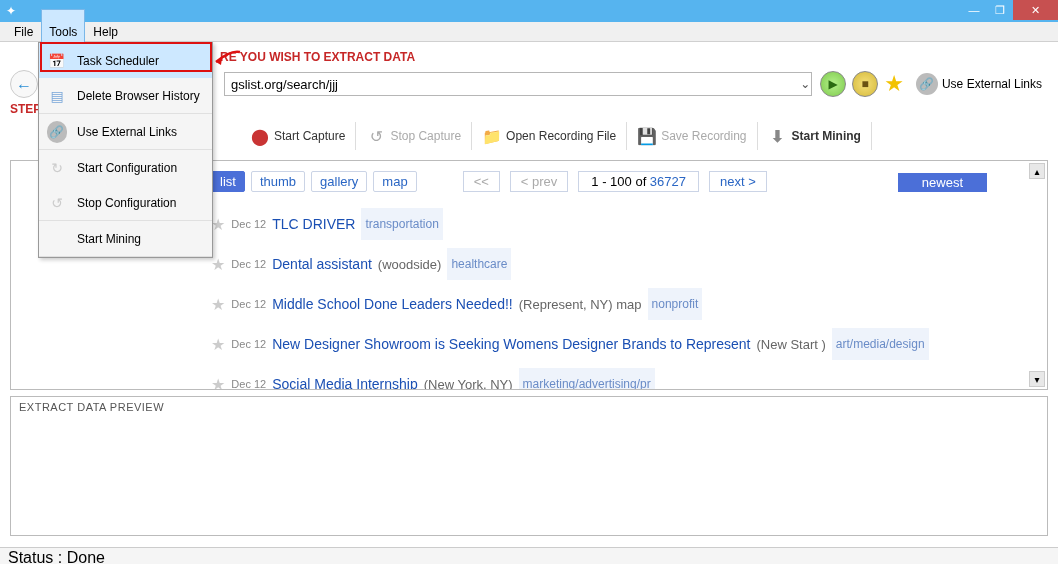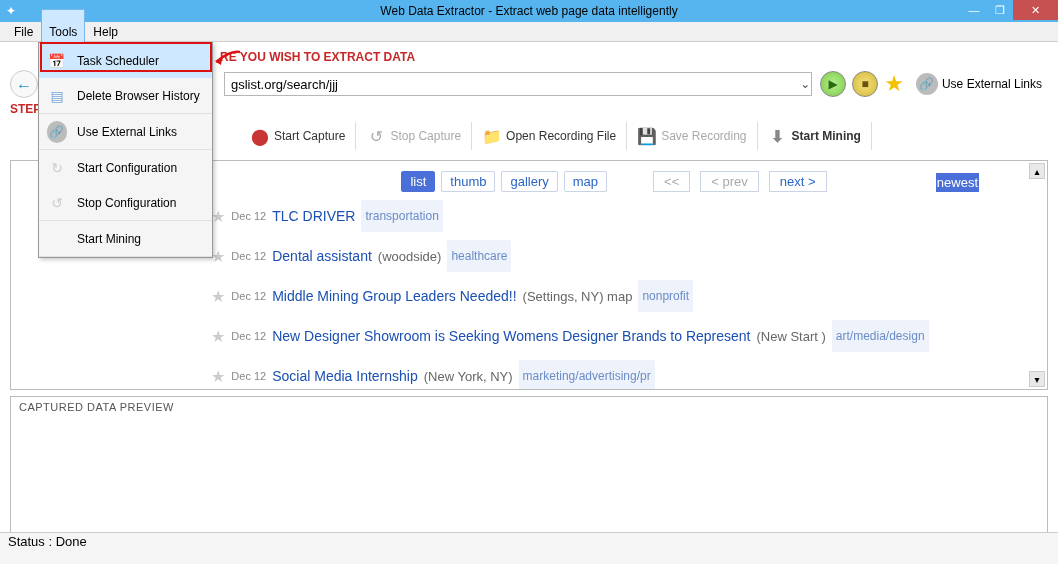--- a/index.html
+++ b/index.html
@@ -31,49 +31,48 @@
   .star-icon { color: #f2c200; font-size: 22px; }
   .ext-link { display: flex; align-items: center; gap: 4px; padding: 2px 6px; }
   .link-badge { width: 22px; height: 22px; background: #bbb; border-radius: 11px; display:flex;align-items:center;justify-content:center;color:#fff;font-size:12px; }
   .toolbar { display: flex; align-items: center; gap: 0; margin-top: 6px; padding-left: 230px; }
   .tbtn { display: flex; align-items: center; gap: 4px; padding: 4px 10px; border-right: 1px solid #ddd; font-size: 12px; color: #333; }
   .tbtn.disabled { color: #aaa; }
   .tbtn-icon { width: 20px; height: 20px; display:flex;align-items:center;justify-content:center; font-size:16px; }
   .browser-area { border: 1px solid #bbb; margin: 6px 10px 0 10px; height: 230px; position: relative; background:#fff; padding: 10px 30px 10px 200px; overflow:hidden;}
   .scroll-up, .scroll-dn { position:absolute; right:2px; width:16px; height:16px; background:#e8e8e8; border:1px solid #ccc; display:flex;align-items:center;justify-content:center; font-size:10px;}
   .scroll-up{top:2px;} .scroll-dn{bottom:2px;}
-  .filter-row { display:flex; gap:6px; align-items:center; margin-bottom:8px;justify-content:center;}
+  .filter-row { display:flex; gap:6px; align-items:center; margin-bottom:16px;}
   .pill { border:1px solid #cbd4e6; padding:2px 8px; font-size:13px; color:#2a66c4; border-radius:2px;}
   .pill.active{ background:#4b6fd8; color:#fff; border-color:#4b6fd8;}
   .pager { margin-left:40px; display:flex; gap:10px; align-items:center;}
   .pgbtn { border:1px solid #cbd4e6; padding:2px 10px; color:#aaa; font-size:13px;}
   .pgbtn.active{color:#2a66c4;}
   .range{ border:1px solid #cbd4e6; padding:2px 12px; font-size:13px;}
   .range b{color:#2a66c4; font-weight:normal;}
-  .newest{ position:absolute; right:68px; top:12px; background:#4b6fd8;color:#fff;padding:2px 1px;font-size:13px;}
+  .newest{ position:absolute; right:60px; top:12px; background:#4b6fd8;color:#fff;padding:2px 24px;font-size:13px;}
   .listing{ display:flex; align-items:center; gap:6px; margin:8px 0; font-size:14px;}
   .lstar{color:#ccc;font-size:16px;}
   .ldate{color:#888;font-size:11px;}
   .ltitle{color:#1a4fb3; font-family:Liberation Sans, sans-serif;}
   .lplace{color:#666;font-size:13px;}
   .ltag{color:#6a8cc7;background:#eef3fb;padding:9px 4px;font-size:12px;}
   .capture-panel{ border:1px solid #bbb; margin:6px 10px; height:140px; padding:4px 8px;}
   .capture-head{font-size:11px;color:#555;letter-spacing:.5px;}
-  .statusbar{ position:absolute; bottom:0; left:0; right:0; height:32px; border-top:1px solid #ccc; padding:1px 8px; font-size:13px; background:#f5f5f5;}
+  .statusbar{ position:absolute; bottom:0; left:0; right:0; height:17px; border-top:1px solid #ccc; padding:1px 8px; font-size:16px; background:#f5f5f5;}
   .redbox{ position:absolute; left:40px; top:42px; width:172px; height:30px; border:2px solid #d11; z-index:200; pointer-events:none;}
   .redarrow{position:absolute; left:212px; top:48px; z-index:200; pointer-events:none;}
   .redarrow svg{display:block;}
   .step-row{display:flex;align-items:center;gap:4px;}
 </style>
 </head>
 <body>
 
 <div class="titlebar">
   <span class="titlebar-icon">✦</span>
-  <span class="titlebar-title">Web Data Extractor -  Extract web page data intelligently</span>
   <div class="titlebar-controls">
     <div class="tb-btn">—</div>
     <div class="tb-btn">❐</div>
     <div class="tb-btn tb-close">✕</div>
   </div>
 </div>
 
 <div class="menubar">
   <div class="menu-item">File</div>
   <div class="menu-item active">Tools</div>
@@ -170,20 +169,21 @@
   <div class="scroll-up">▴</div>
   <div class="scroll-dn">▾</div>
   <div class="filter-row">
     <span class="pill active">list</span>
     <span class="pill">thumb</span>
     <span class="pill">gallery</span>
     <span class="pill">map</span>
     <div class="pager">
       <span class="pgbtn">&lt;&lt;</span>
       <span class="pgbtn">&lt; prev</span>
+      <span class="range"><span>1 - 100 of </span><b>36727</b></span>
       <span class="pgbtn active">next &gt;</span>
     </div>
   </div>
   <span class="newest">newest</span>
   <div id="listings">
       <div class="listing">
         <span class="lstar">★</span>
         <span class="ldate">Dec 12</span>
         <span class="ltitle">TLC DRIVER</span>
         <span class="ltag">transportation</span>
@@ -191,22 +191,22 @@
       <div class="listing">
         <span class="lstar">★</span>
         <span class="ldate">Dec 12</span>
         <span class="ltitle">Dental assistant</span>
         <span class="lplace">(woodside)</span>
         <span class="ltag">healthcare</span>
       </div>
       <div class="listing">
         <span class="lstar">★</span>
         <span class="ldate">Dec 12</span>
-        <span class="ltitle">Middle Mining Group Leaders Needed!!</span>
-        <span class="lplace">(Settings, NY) map</span>
+        <span class="ltitle">Middle School Done Leaders Needed!!</span>
+        <span class="lplace">(Represent, NY) map</span>
         <span class="ltag">nonprofit</span>
       </div>
       <div class="listing">
         <span class="lstar">★</span>
         <span class="ldate">Dec 12</span>
         <span class="ltitle">New Designer Showroom is Seeking Womens Designer Brands to Represent</span>
         <span class="lplace">(New Start )</span>
         <span class="ltag">art/media/design</span>
       </div>
       <div class="listing">
@@ -219,18 +219,18 @@
       <div class="listing">
         <span class="lstar">★</span>
         <span class="ldate">Dec 12</span>
         <span class="lplace">pic</span>
         <span class="ltag">general labor</span>
       </div>
     </div>
 </div>
 
 <div class="capture-panel">
-  <div class="capture-head">CAPTURED DATA PREVIEW</div>
+  <div class="capture-head">EXTRACT DATA PREVIEW</div>
 </div>
 
 <div class="statusbar">
   <span>Status :  Done</span>
 </div>
 
 </body></html>

